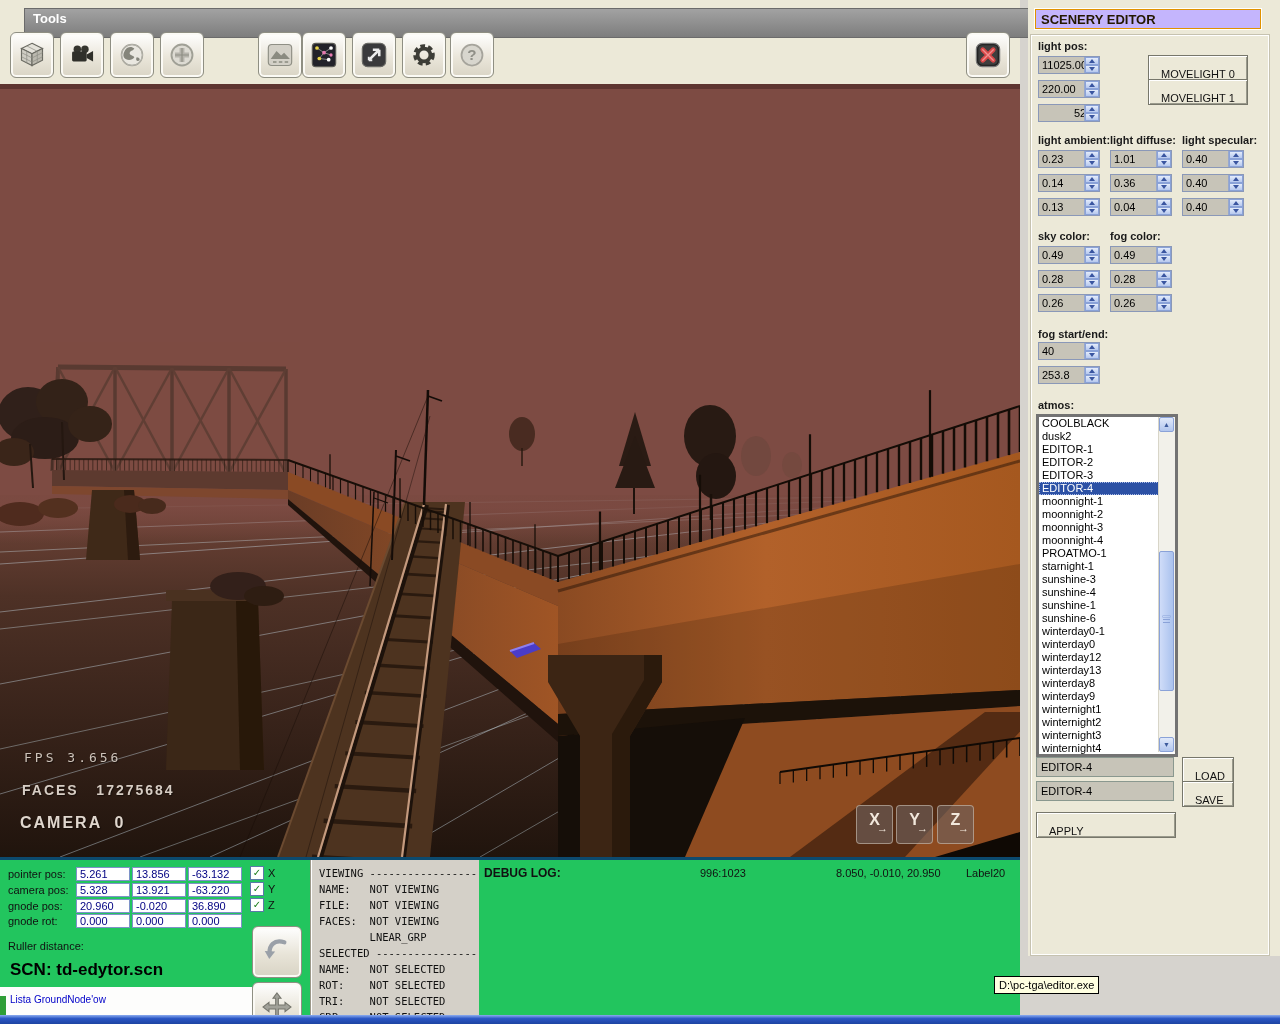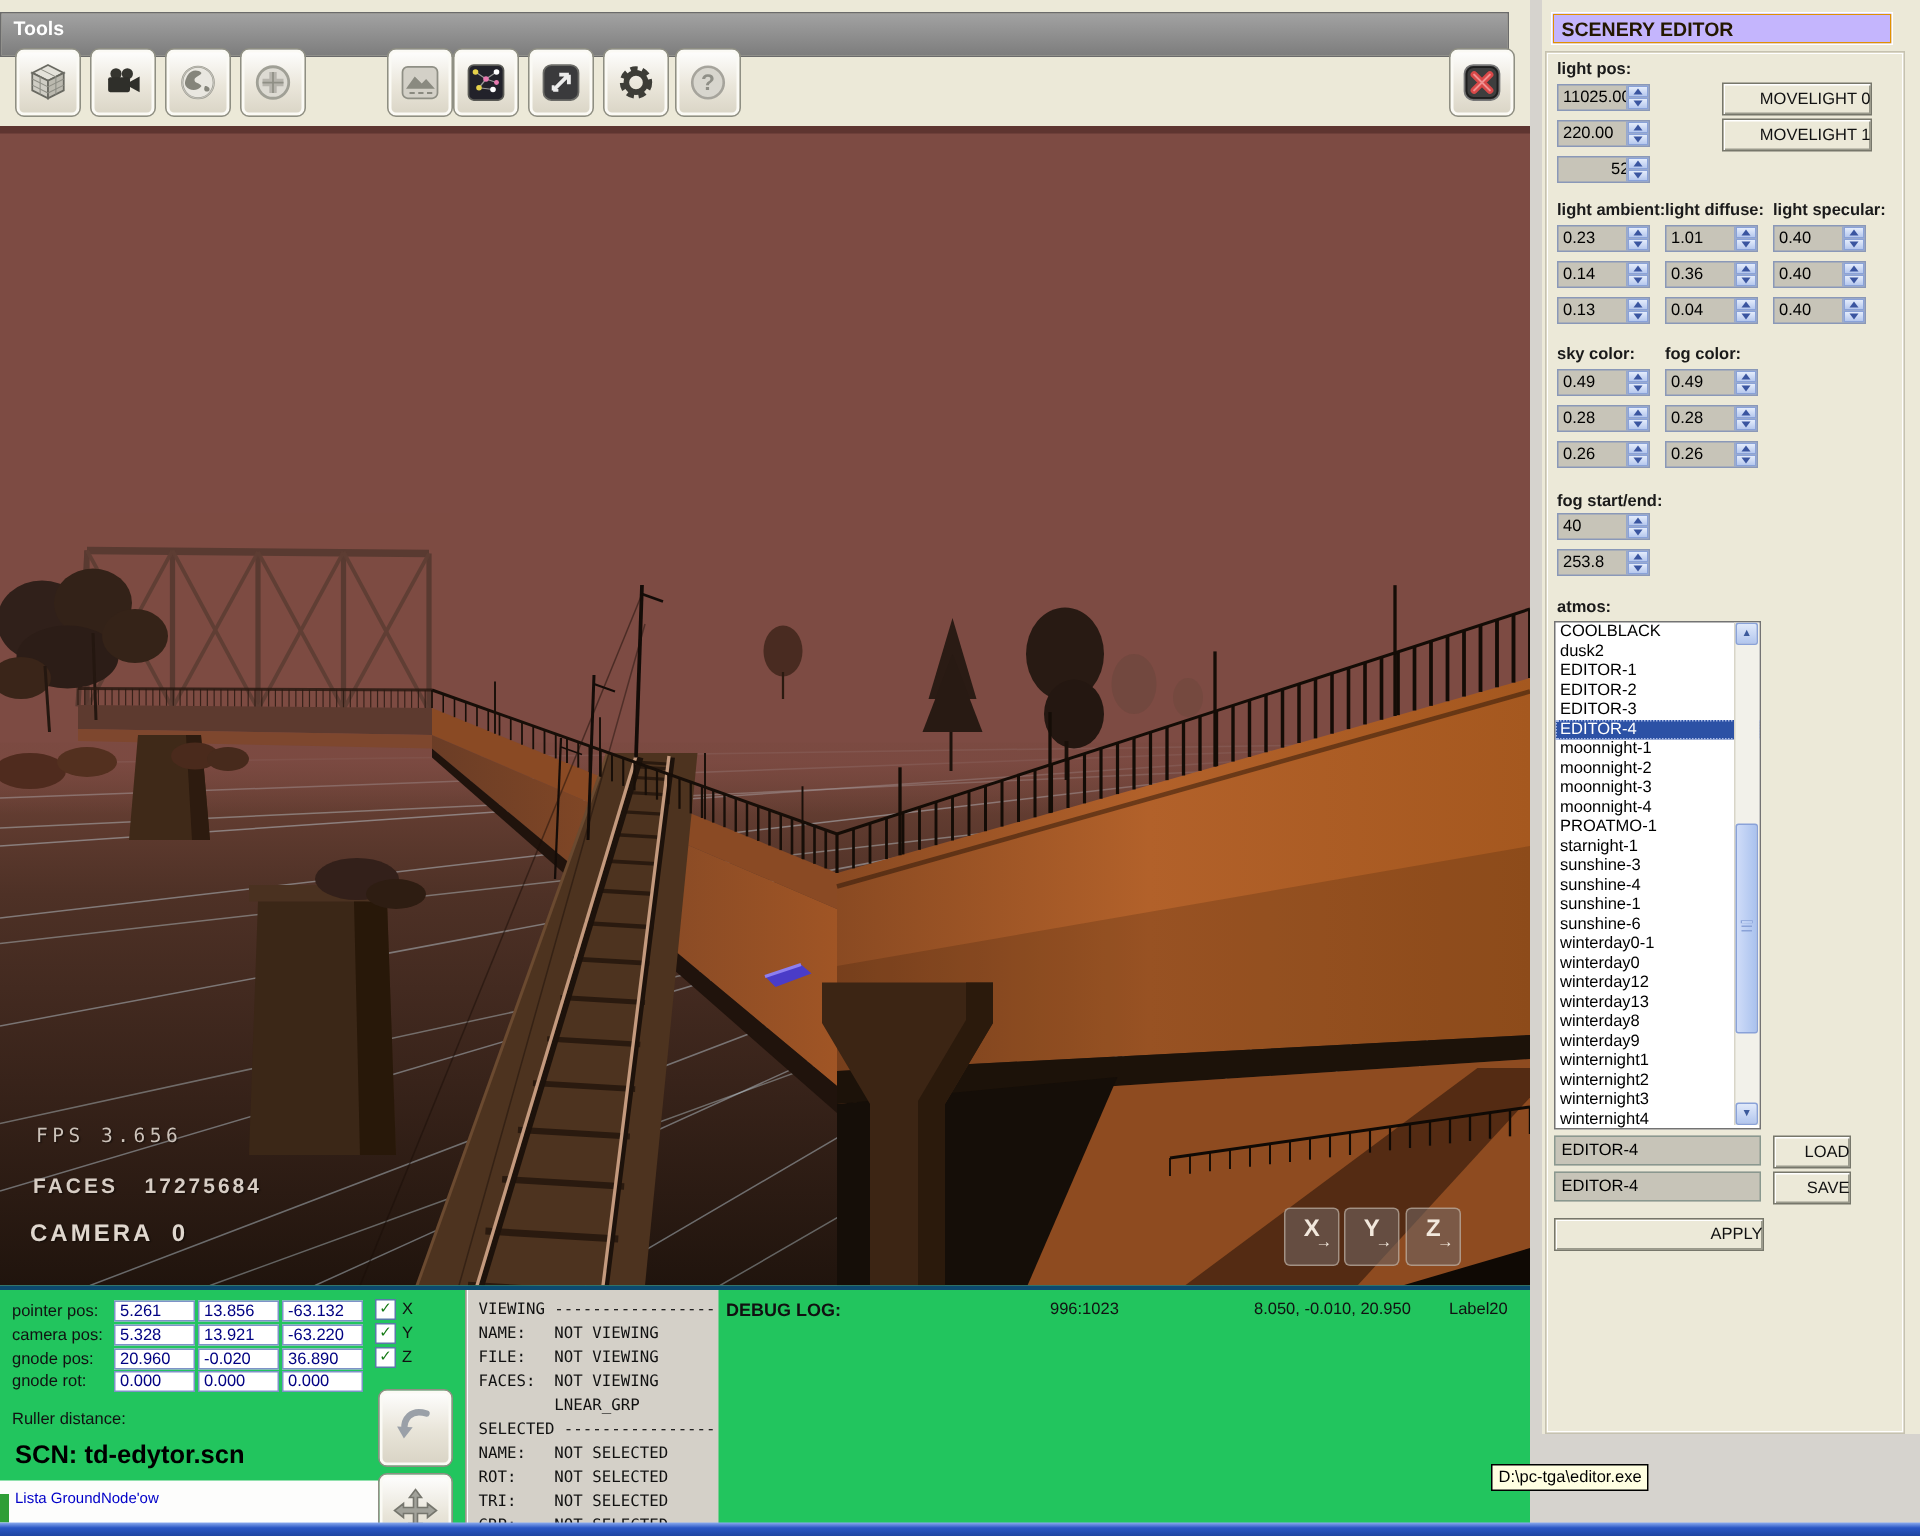--- a/index.html
+++ b/index.html
@@ -1,21 +1,21 @@
 <!DOCTYPE html>
 <html><head>
 <meta charset="utf-8">
 <style>
   html,body{margin:0;padding:0;background:#d6d3ce;width:1280px;height:1024px;overflow:hidden;
     font-family:"Liberation Sans",sans-serif;}
   .abs{position:absolute;}
   #root{position:absolute;left:0;top:0;width:1280px;height:1024px;background:#d6d3ce;}
   
   #topstrip{left:0;top:0;width:1020px;height:84px;background:#ece9d8;}
-  #titlebar{left:0;top:8px;width:1006px;height:30px;background:linear-gradient(#a2a2a2,#7d7d7d);
+  #titlebar{left:24px;top:8px;width:1006px;height:30px;background:linear-gradient(#a2a2a2,#7d7d7d);
     border:1px solid #6b6b6b;color:#fff;font-weight:bold;font-size:13px;line-height:19px;padding-left:8px;box-sizing:border-box;}
   .tbtn{position:absolute;top:32px;width:44px;height:46px;border:1px solid #8f8f83;border-radius:6px;
     background:linear-gradient(180deg,#ffffff,#eae6da 55%,#d9d4c5);box-shadow:inset 0 0 0 2px #fbfaf5;
     display:flex;align-items:center;justify-content:center;padding:0;cursor:pointer;}
   .tbtn svg{width:28px;height:28px;display:block;}
   
   #viewport{left:0;top:84px;width:1020px;height:773px;background:#7d4b43;overflow:hidden;}
   #viewport svg{position:absolute;left:0;top:0;width:1020px;height:773px;}
   .hud{position:absolute;font-family:"DejaVu Sans Mono",monospace;color:#ccc2b9;text-shadow:1px 1px 1px rgba(0,0,0,.45);white-space:pre;}
   #hud-fps{left:24px;top:666px;font-size:13px;letter-spacing:3px;}
@@ -32,24 +32,24 @@
     box-shadow:inset 0 0 0 1px #e09200;color:#241800;font-weight:bold;font-size:13px;line-height:21px;padding-left:6px;box-sizing:border-box;}
   #sp-gbox{left:2px;top:34px;width:238px;height:920px;border:1px solid #c6c2b0;box-shadow:inset 1px 1px 0 #fff,inset -1px -1px 0 #fff;}
   .plabel{position:absolute;font-size:11px;color:#1a1a1a;white-space:nowrap;font-weight:bold;}
   .spin{position:absolute;width:62px;height:18px;border:1px solid #8a98b8;background:#c7c4b8;display:flex;box-sizing:border-box;}
   .spin .sv{flex:1;font-size:11px;color:#000;padding:2px 0 0 3px;overflow:hidden;white-space:nowrap;}
   .spin .sbt{width:14px;display:flex;flex-direction:column;border-left:1px solid #98a8cc;}
   .spin .sb{flex:1;background:linear-gradient(#e4ecfb,#b6c8ee);border:1px solid #8aa2d8;display:flex;align-items:center;justify-content:center;}
   .spin .tri-u{width:0;height:0;border-left:3px solid transparent;border-right:3px solid transparent;border-bottom:4px solid #3a55a0;}
   .spin .tri-d{width:0;height:0;border-left:3px solid transparent;border-right:3px solid transparent;border-top:4px solid #3a55a0;}
   .b95{position:absolute;background:#ece9d8;border:1px solid #77776b;box-shadow:inset 1px 1px 0 #ffffff,inset -1px -1px 0 #9a9a8c;
-    font-family:"Liberation Sans",sans-serif;font-size:11px;color:#111;text-align:right;cursor:pointer;padding:0;}
+    font-family:"Liberation Sans",sans-serif;font-size:11px;color:#111;text-align:left;cursor:pointer;padding:12px;}
   .txtf{position:absolute;height:20px;border:1px solid #8a988f;background:#c7c4b8;font-size:11px;color:#000;
     padding:3px 0 0 4px;box-sizing:border-box;white-space:nowrap;overflow:hidden;}
-  #atmoslist{left:8px;top:414px;width:136px;height:337px;background:#ffffff;border:1px solid #737373;
+  #atmoslist{left:8px;top:414px;width:136px;height:337px;background:#ffffff;border:3px solid #737373;
     overflow:hidden;font-size:11px;color:#000;}
   .aitem{height:13px;line-height:13px;padding-left:3px;white-space:nowrap;cursor:default;}
   .aitem.sel{background:#2c51a5;color:#fff;outline:1px dotted #aabce8;outline-offset:-1px;}
   #alist-sb{position:absolute;right:0;top:0;width:16px;height:335px;background:#f2f1ea;border-left:1px solid #d8d5c8;}
   .sb-arrow{position:absolute;left:0;width:15px;height:15px;background:linear-gradient(#e0e9fa,#b2c6ee);
     border:1px solid #8aa2d8;border-radius:2px;box-sizing:border-box;color:#3c5a9c;font-size:7px;text-align:center;line-height:13px;cursor:pointer;}
   #alist-thumb{position:absolute;left:0;top:134px;width:15px;height:140px;background:linear-gradient(90deg,#cfdcf8,#aac2ee);
     border:1px solid #8aa2d8;border-radius:2px;box-sizing:border-box;cursor:pointer;}
   #alist-thumb:before{content:"";position:absolute;left:3px;right:3px;top:64px;height:1px;box-shadow:0 0 0 .5px #8aa2d8,0 3px 0 0 #8aa2d8,0 6px 0 0 #8aa2d8;}
   

